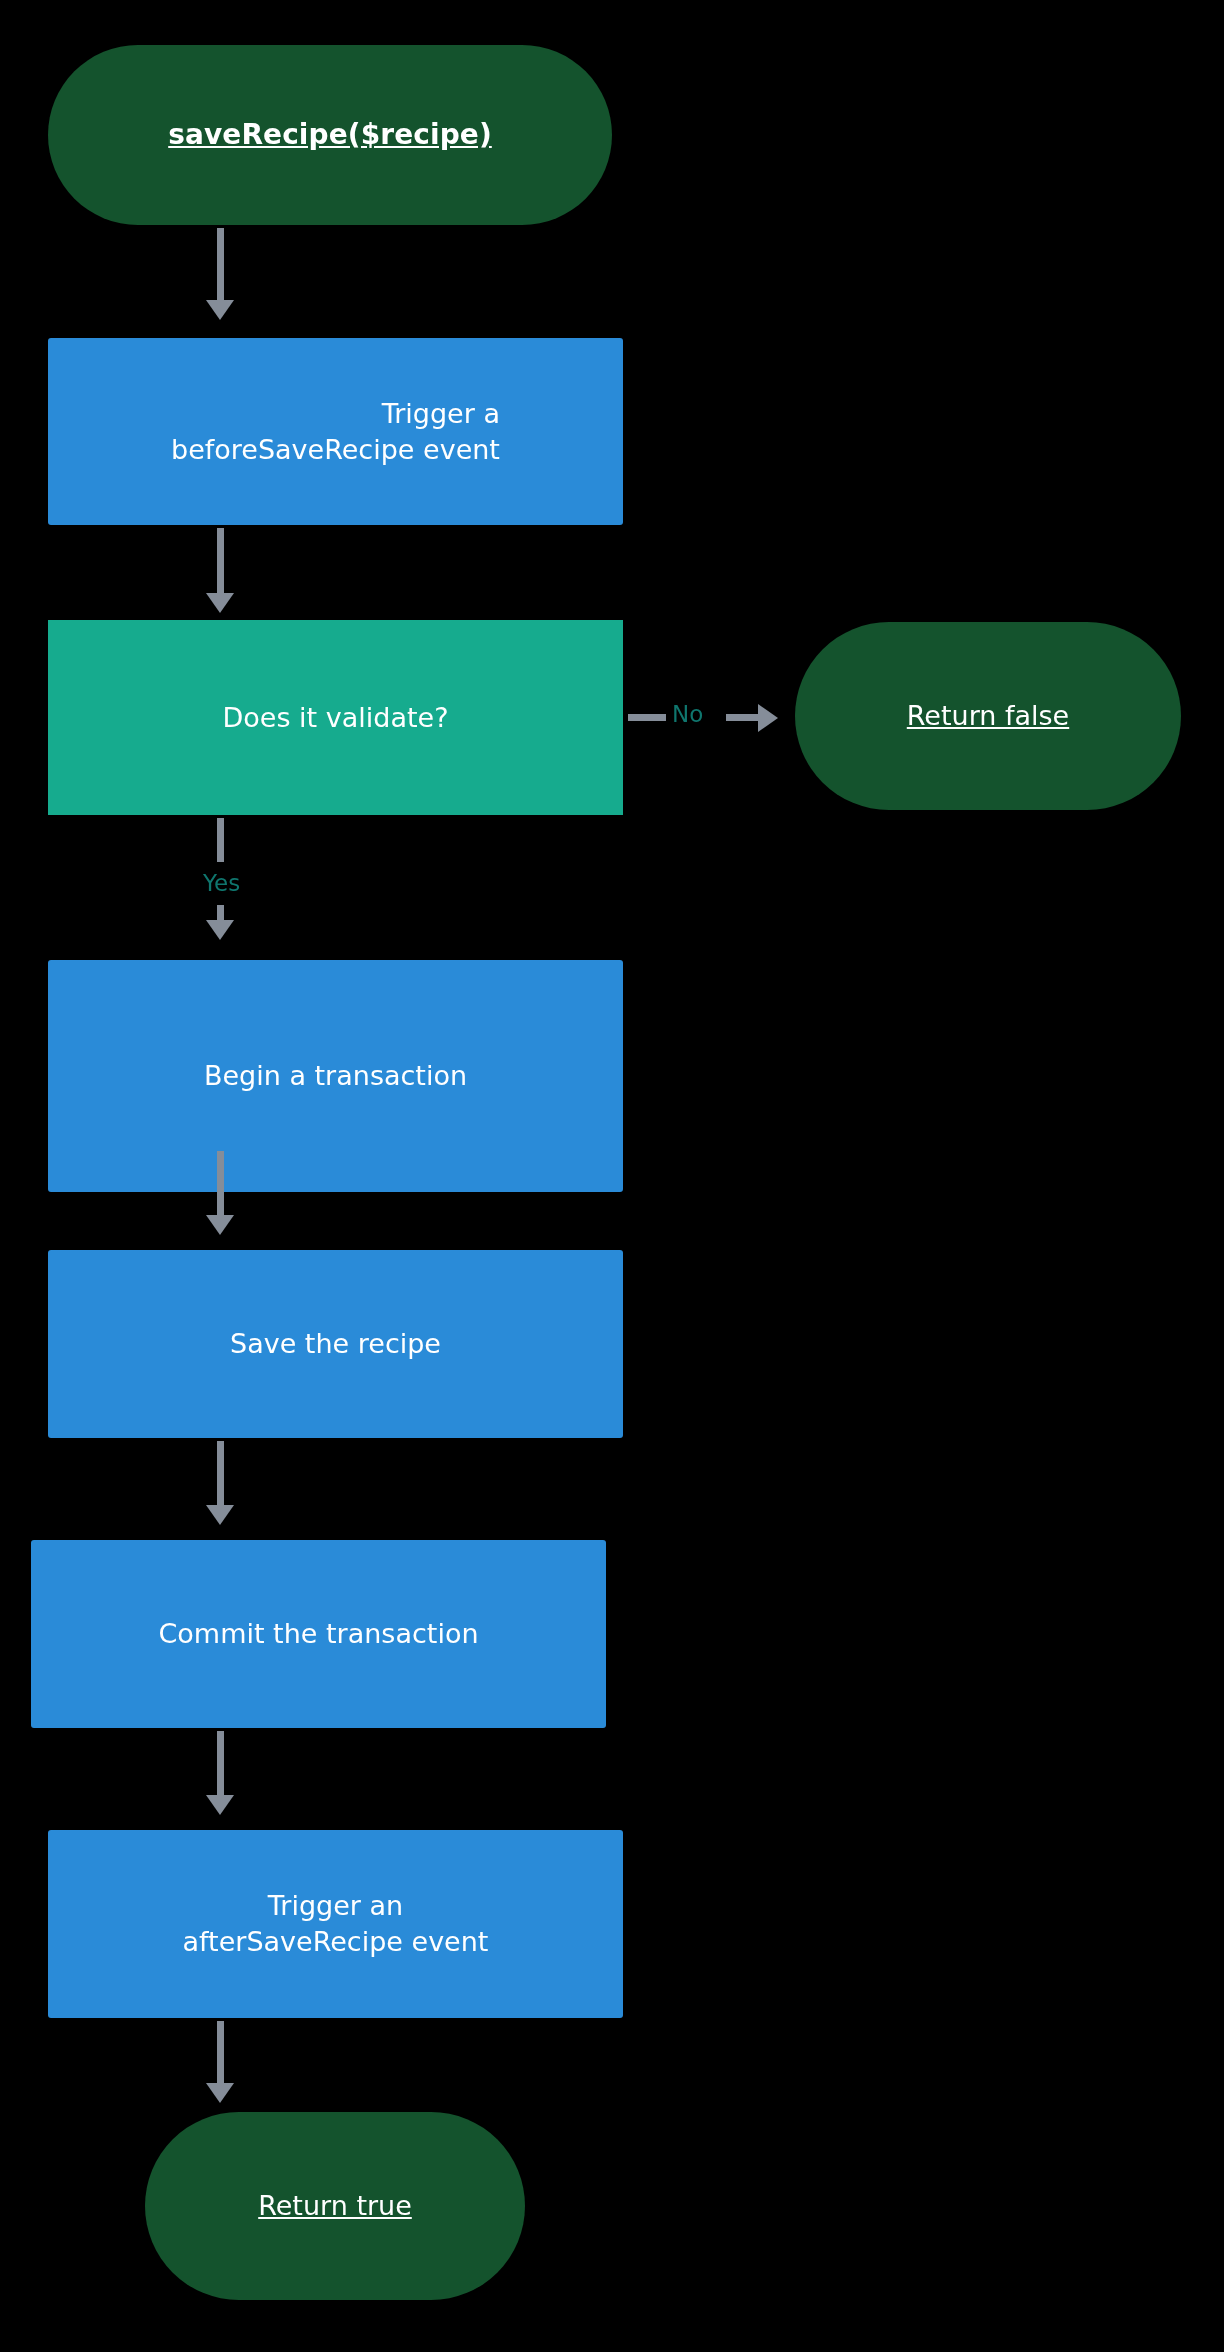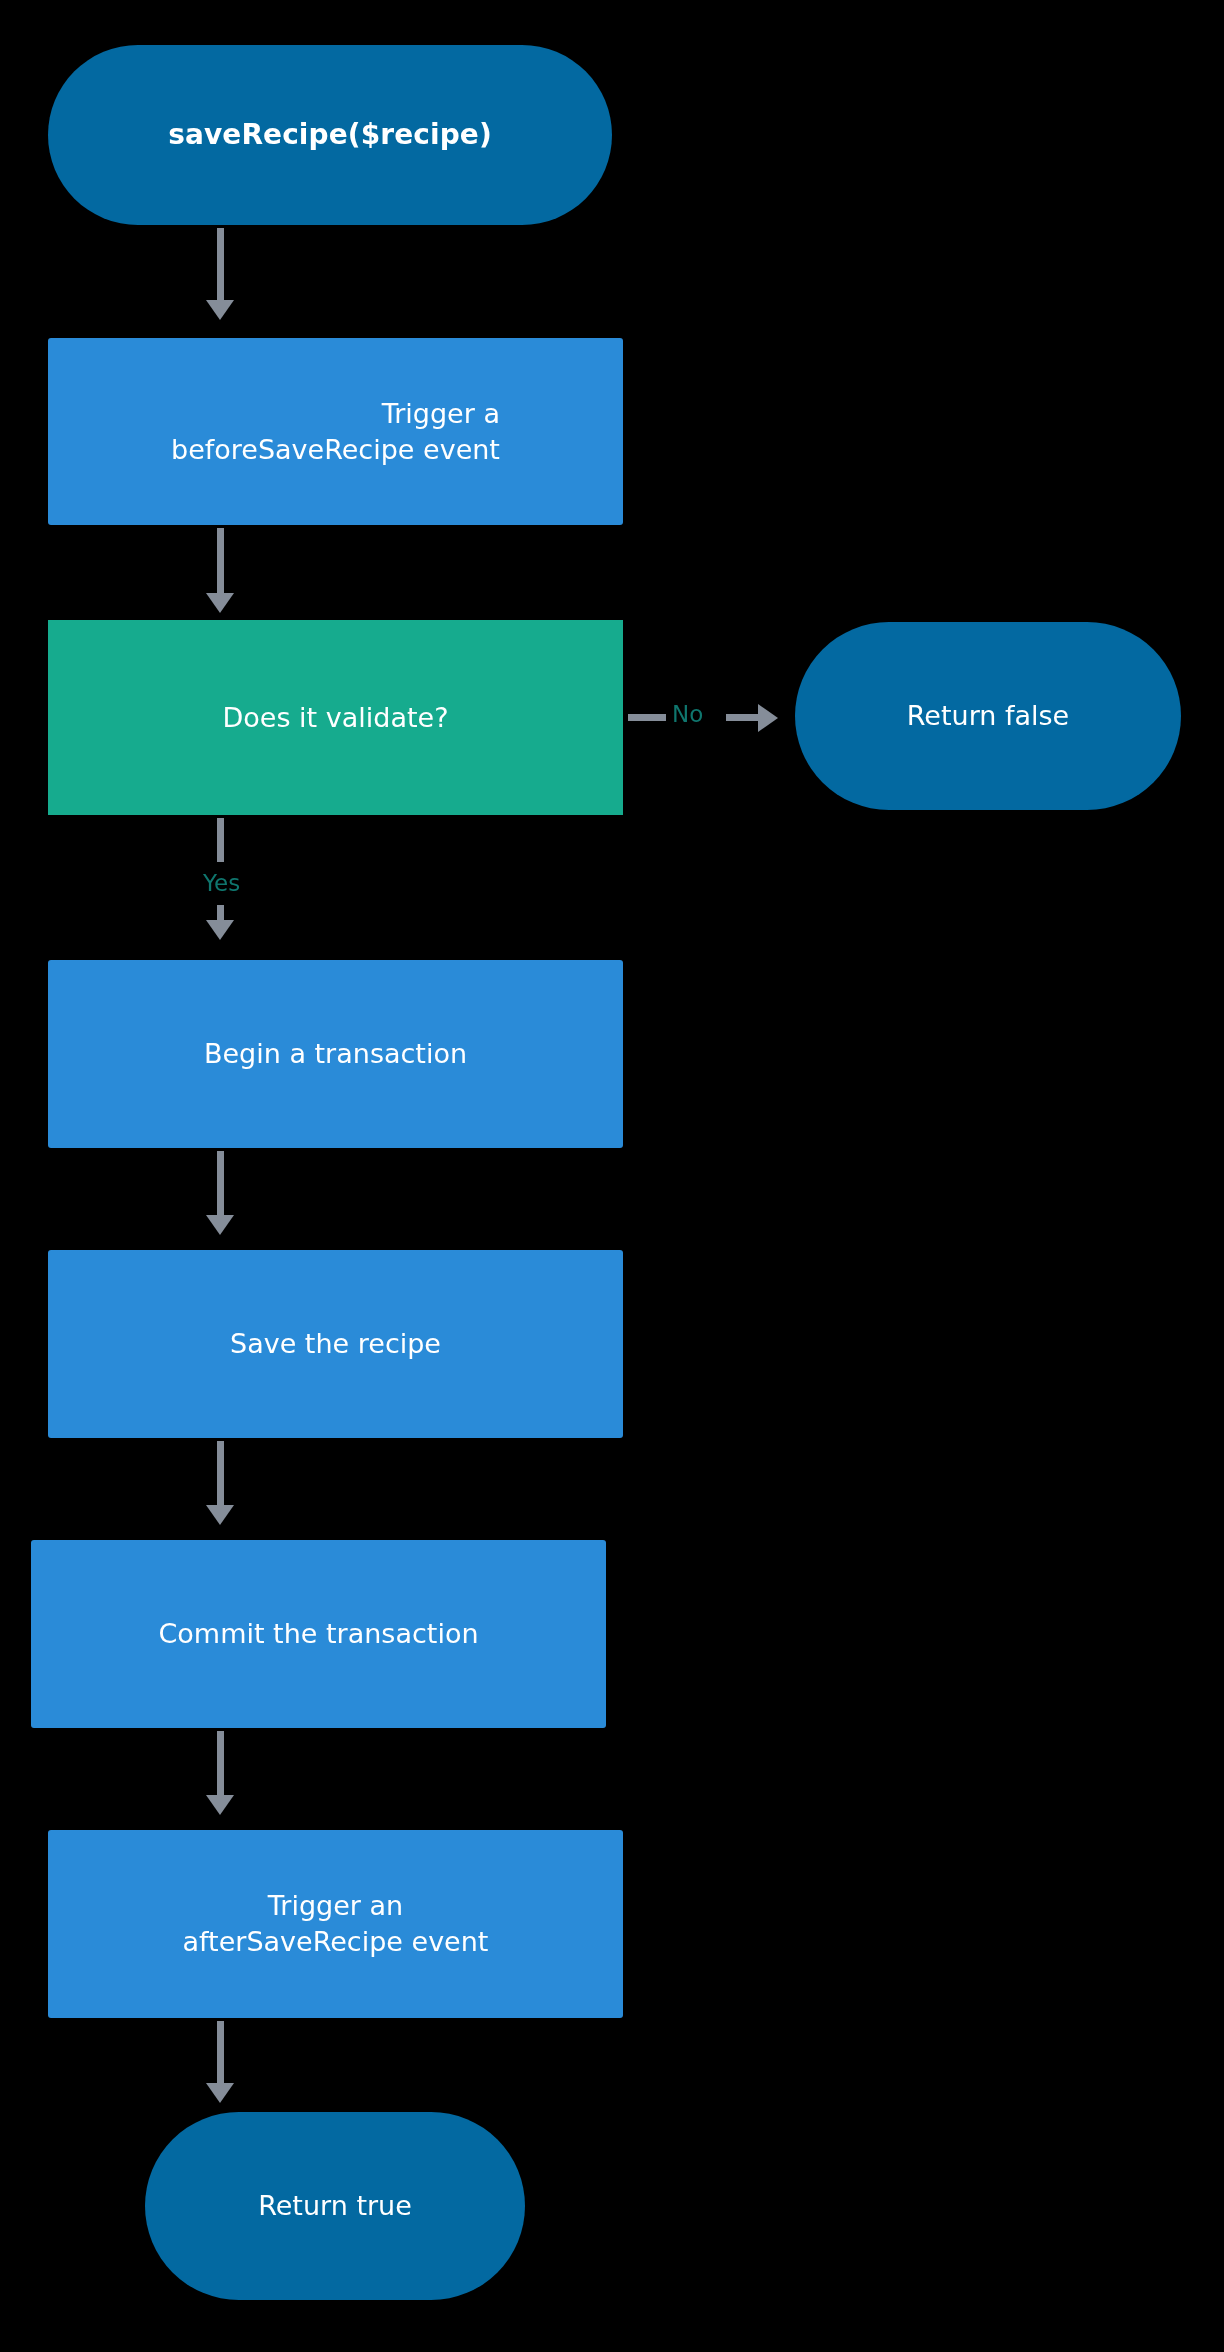--- a/index.html
+++ b/index.html
@@ -25,22 +25,23 @@
     align-items: center;
     justify-content: center;
     text-align: center;
     color: #ffffff;
     line-height: 1.32;
     white-space: pre-line;
     padding: 6px 14px;
   }
   .node-start,
   .node-end {
-    background: #0369a1;
+    background: #14532d;
     border-radius: 999px;
+    text-decoration: underline;
   }
   .node-start .label {
     font-weight: 700;
     font-size: 28px;
     letter-spacing: 0.1px;
   }
   .node-end .label {
     font-weight: 400;
     font-size: 27px;
   }
@@ -133,21 +134,21 @@
 
   <div class="node node-end" style="left:795px; top:622px; width:386px; height:188px;">
     <span class="label">Return false</span>
   </div>
 
   <div class="edge-v" style="left:217px; top:818px; height:44px;"></div>
   <div class="edge-label" style="left:203px; top:872px;">Yes</div>
   <div class="edge-v" style="left:217px; top:905px; height:20px;"></div>
   <div class="arrow-down" style="left:206px; top:920px;"></div>
 
-  <div class="node node-process" style="left:48px; top:960px; width:575px; height:188px;">
+  <div class="node node-process" style="left:48px; top:960px; width:575px; height:232px;">
     <span class="label">Begin a transaction</span>
   </div>
 
   <div class="edge-v" style="left:217px; top:1151px; height:68px;"></div>
   <div class="arrow-down" style="left:206px; top:1215px;"></div>
 
   <div class="node node-process" style="left:48px; top:1250px; width:575px; height:188px;">
     <span class="label">Save the recipe</span>
   </div>
 

